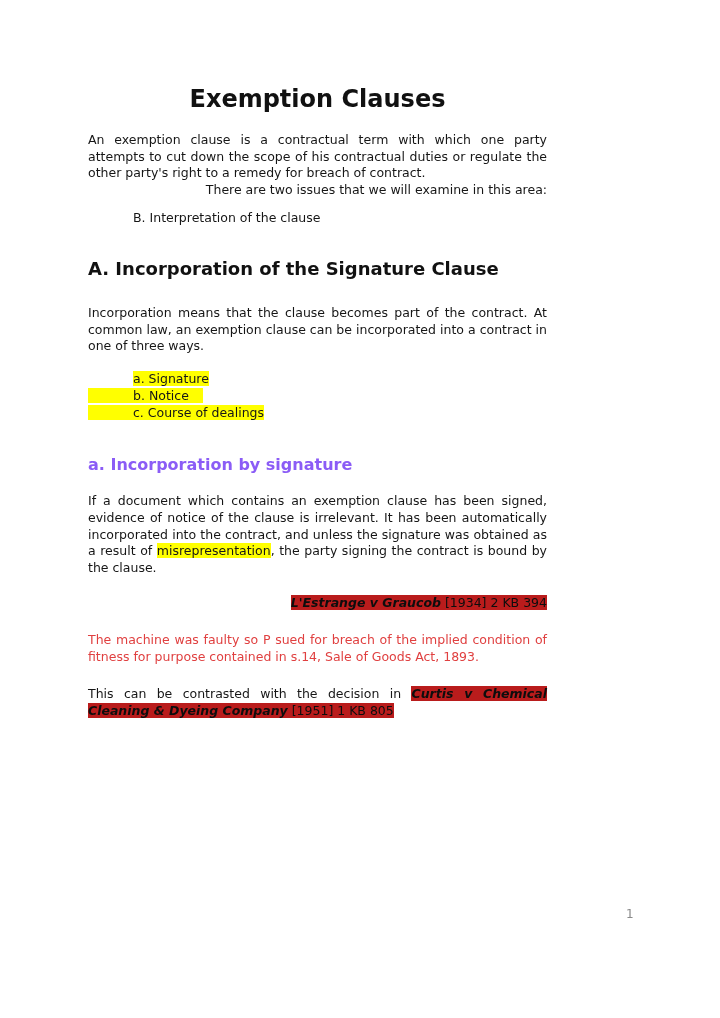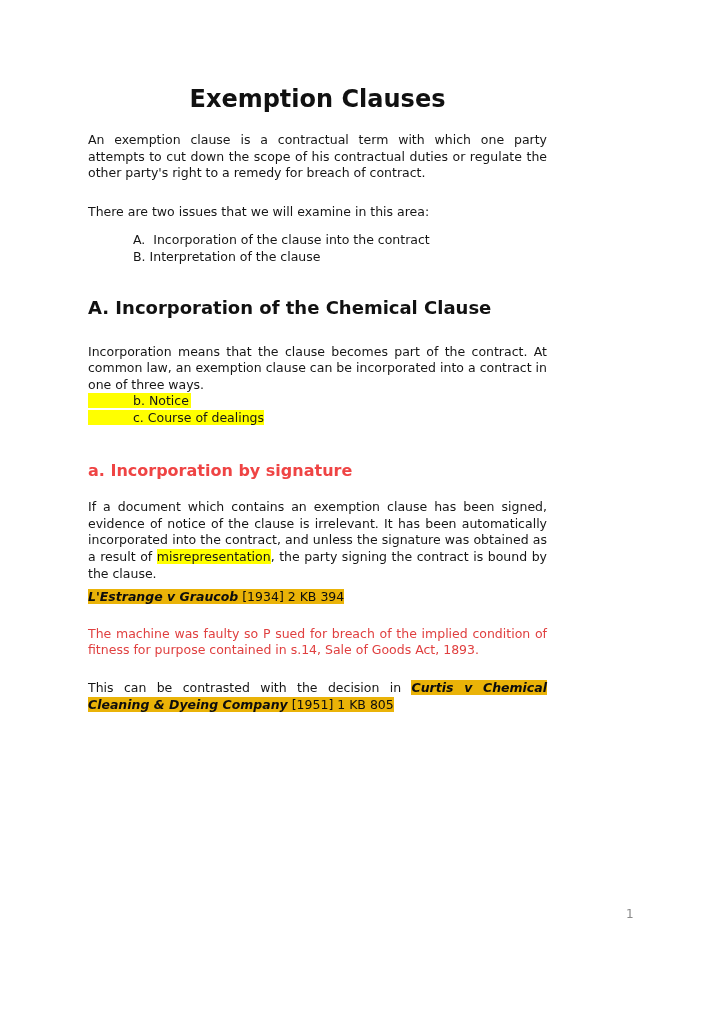--- a/index.html
+++ b/index.html
@@ -27,61 +27,62 @@
     line-height: 30px;
     font-weight: bold;
     text-align: center;
     margin: 0 0 18px 0;
     color: #111111;
   }
   p, .text-line {
     font-size: 12.5px;
     line-height: 16.6px;
     margin: 0;
+    text-align: right;
   }
   .just { text-align: justify; }
-  .p-intro   { margin-bottom: 22px; }
+  .p-intro   { }
   .p-issues  { margin-bottom: 12px; }
   .list-block { margin: 0; }
   .list-line {
     font-size: 12.5px;
     line-height: 16.6px;
     padding-left: 45px;
     white-space: pre-wrap;
   }
   h2.sec-heading {
     font-size: 18px;
     line-height: 24px;
     font-weight: bold;
     margin: 30px 0 24px 0;
     color: #111111;
   }
-  .p-sec-a { }
+  .p-sec-a { margin-bottom: 16px; }
   .hl-row {
     font-size: 12.5px;
     line-height: 16.9px;
   }
   .ind { display: inline-block; width: 45px; }
   .hl-yellow { background: #ffff00; }
   .padl { padding-left: 45px; }
-  .padr { padding-right: 2px; }
+  .padr { padding-right: 14px; }
   h3.sub-heading {
     font-size: 16px;
     line-height: 20px;
     font-weight: bold;
     margin: 34px 0 18px 0;
-    color: #ef4444;
+    color: #8b5cf6;
   }
-  .p-signature { margin-bottom: 7px; }
+  .p-signature { margin-bottom: 19px; }
   .case-line {
     font-size: 12.5px;
     line-height: 16.6px;
     margin-bottom: 20px;
   }
-  .hl-green { background: #eab308; color: #0d0d0d; }
+  .hl-green { background: #b91c1c; color: #0d0d0d; }
   .bi { font-weight: bold; font-style: italic; }
   .red-facts {
     color: #e04040;
     margin-bottom: 21px;
   }
   .red-facts .text-line { text-align: justify; }
   .p-contrast { margin-bottom: 14px; }
   .page-number {
     position: absolute;
     top: 906px;
@@ -96,29 +97,29 @@
 
 <div class="page">
 
   <h1 class="doc-title">Exemption Clauses</h1>
 
   <p class="just p-intro">An exemption clause is a contractual term with which one party attempts to cut down the scope of his contractual duties or regulate the other party's right to a remedy for breach of contract.</p>
 
   <p class="p-issues">There are two issues that we will examine in this area:</p>
 
   <div class="list-block">
-    <div class="list-line">A.  Incorporation of the clause into the contract</div>
     <div class="list-line">B. Interpretation of the clause</div>
   </div>
 
-  <h2 class="sec-heading">A. Incorporation of the Chemical Clause</h2>
+  <h2 class="sec-heading">A. Incorporation of the Signature Clause</h2>
 
   <p class="just p-sec-a">Incorporation means that the clause becomes part of the contract. At common law, an exemption clause can be incorporated into a contract in one of three ways.</p>
 
   <div class="list-block">
+    <div class="hl-row"><span class="ind"></span><span class="hl-yellow">a. Signature</span></div>
     <div class="hl-row"><span class="hl-yellow padl padr">b. Notice</span></div>
     <div class="hl-row"><span class="hl-yellow padl">c. Course of dealings</span></div>
   </div>
 
   <h3 class="sub-heading">a. Incorporation by signature</h3>
 
   <p class="just p-signature"><span>If a document which contains an exemption clause has been signed, evidence of notice of the clause is irrelevant. It has been automatically incorporated into the contract, and unless the signature was obtained as a result of </span><span class="hl-yellow">misrepresentation</span><span>, the party signing the contract is bound by the clause.</span></p>
 
   <p class="case-line"><span class="hl-green"><span class="bi">L'Estrange v Graucob</span><span> [1934] 2 KB 394</span></span></p>
 

